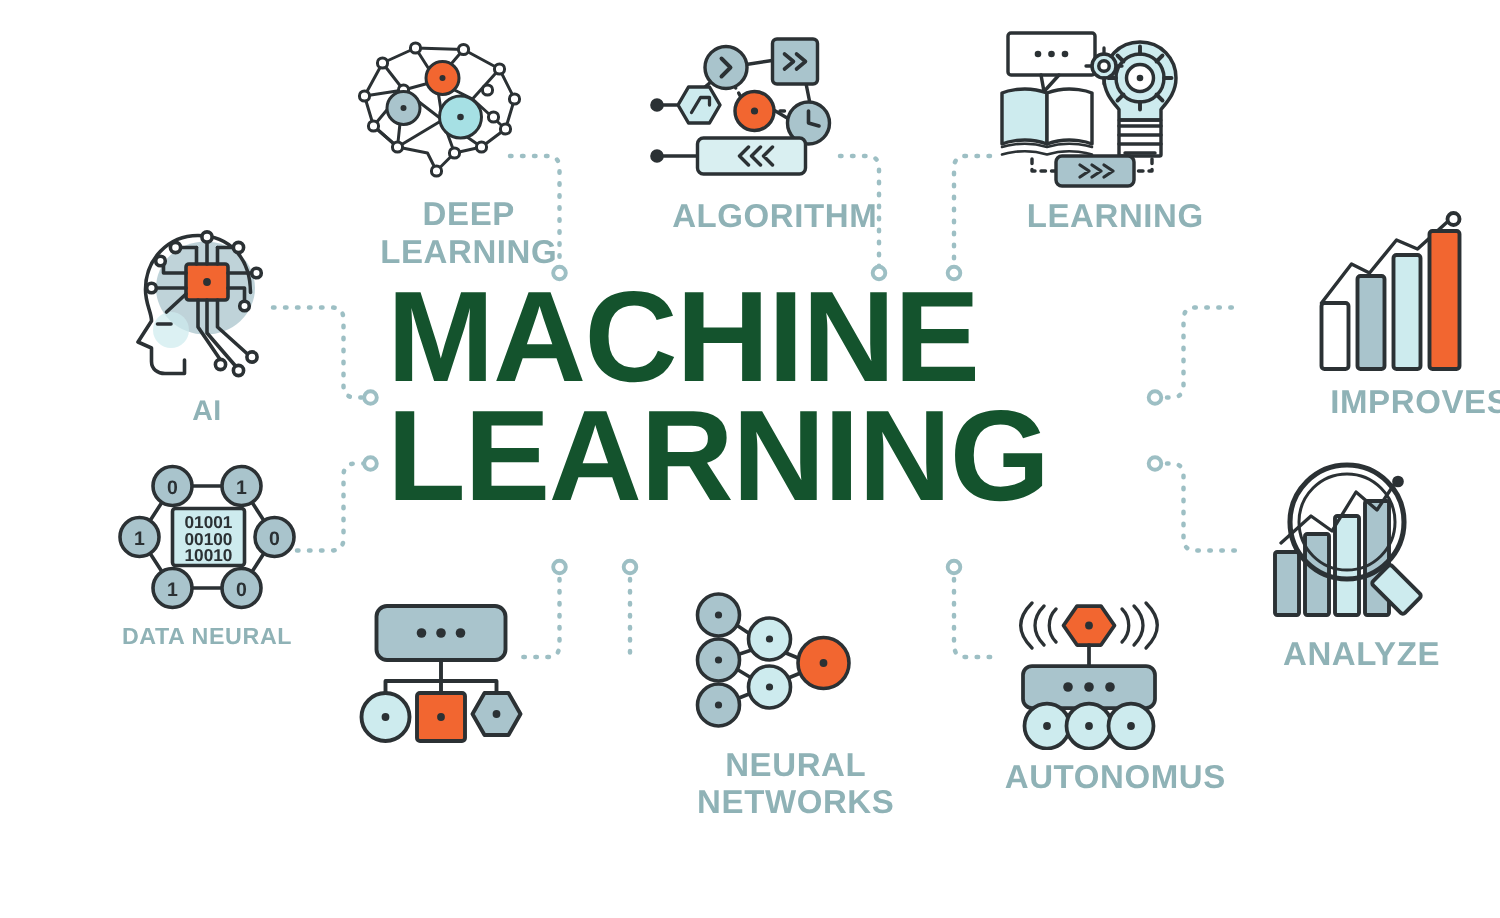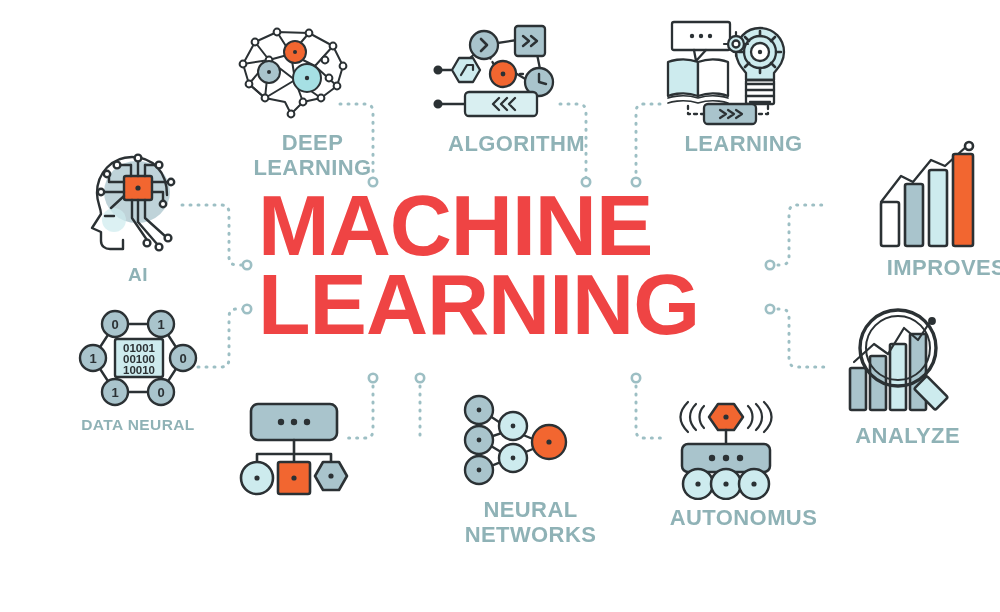--- a/index.html
+++ b/index.html
@@ -38,21 +38,21 @@
   }
   .lbl-sm { font-size: 15.5px; }
   .lbl-md { font-size: 22px; padding-left: 35px; }
   .lbl-lg { font-size: 19px; }
 
   #title {
     position: absolute;
     left: 258px;
     top: 186px;
     width: 500px;
-    color: #ef4444;
+    color: #14532d;
     font-weight: bold;
     font-size: 86px;
     line-height: 0.92;
     letter-spacing: -1px;
     text-align: left;
     white-space: pre-line;
   }
   #connectors {
     position: absolute;
     left: 0;

